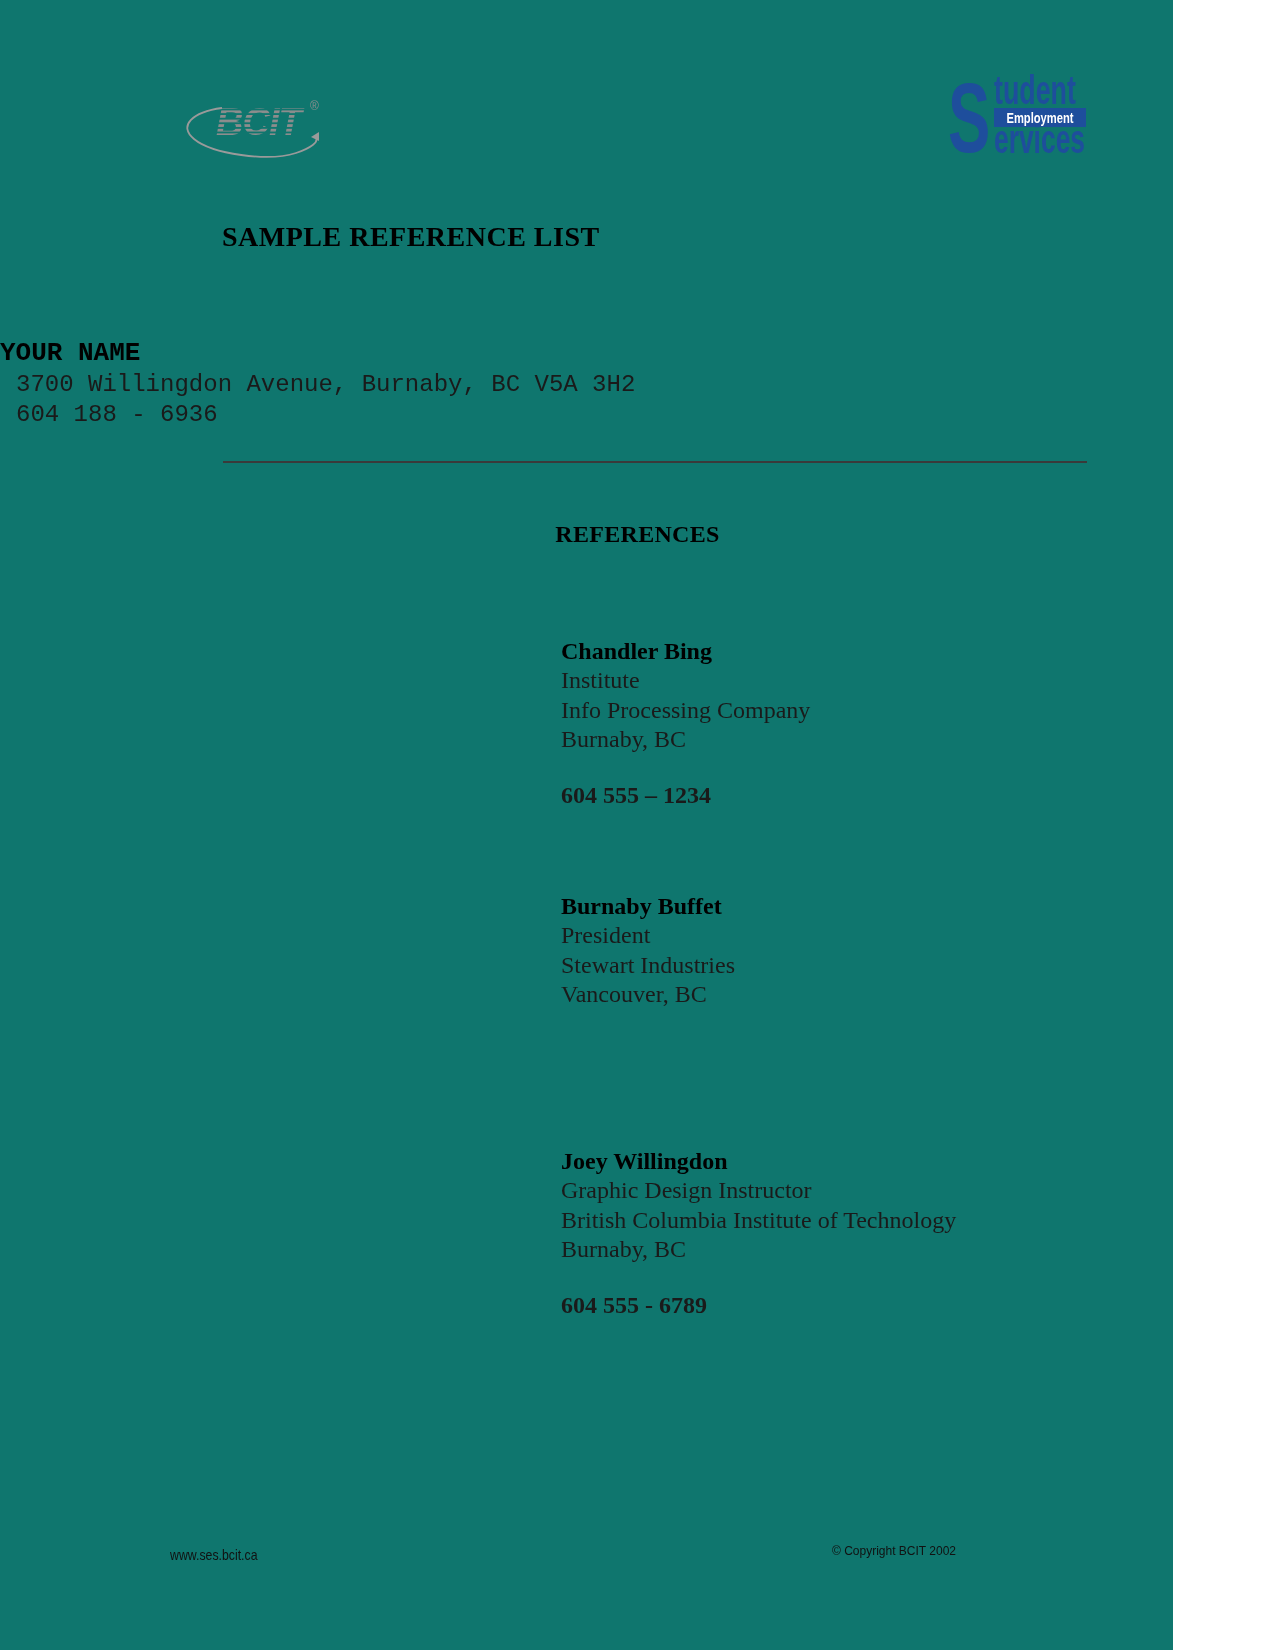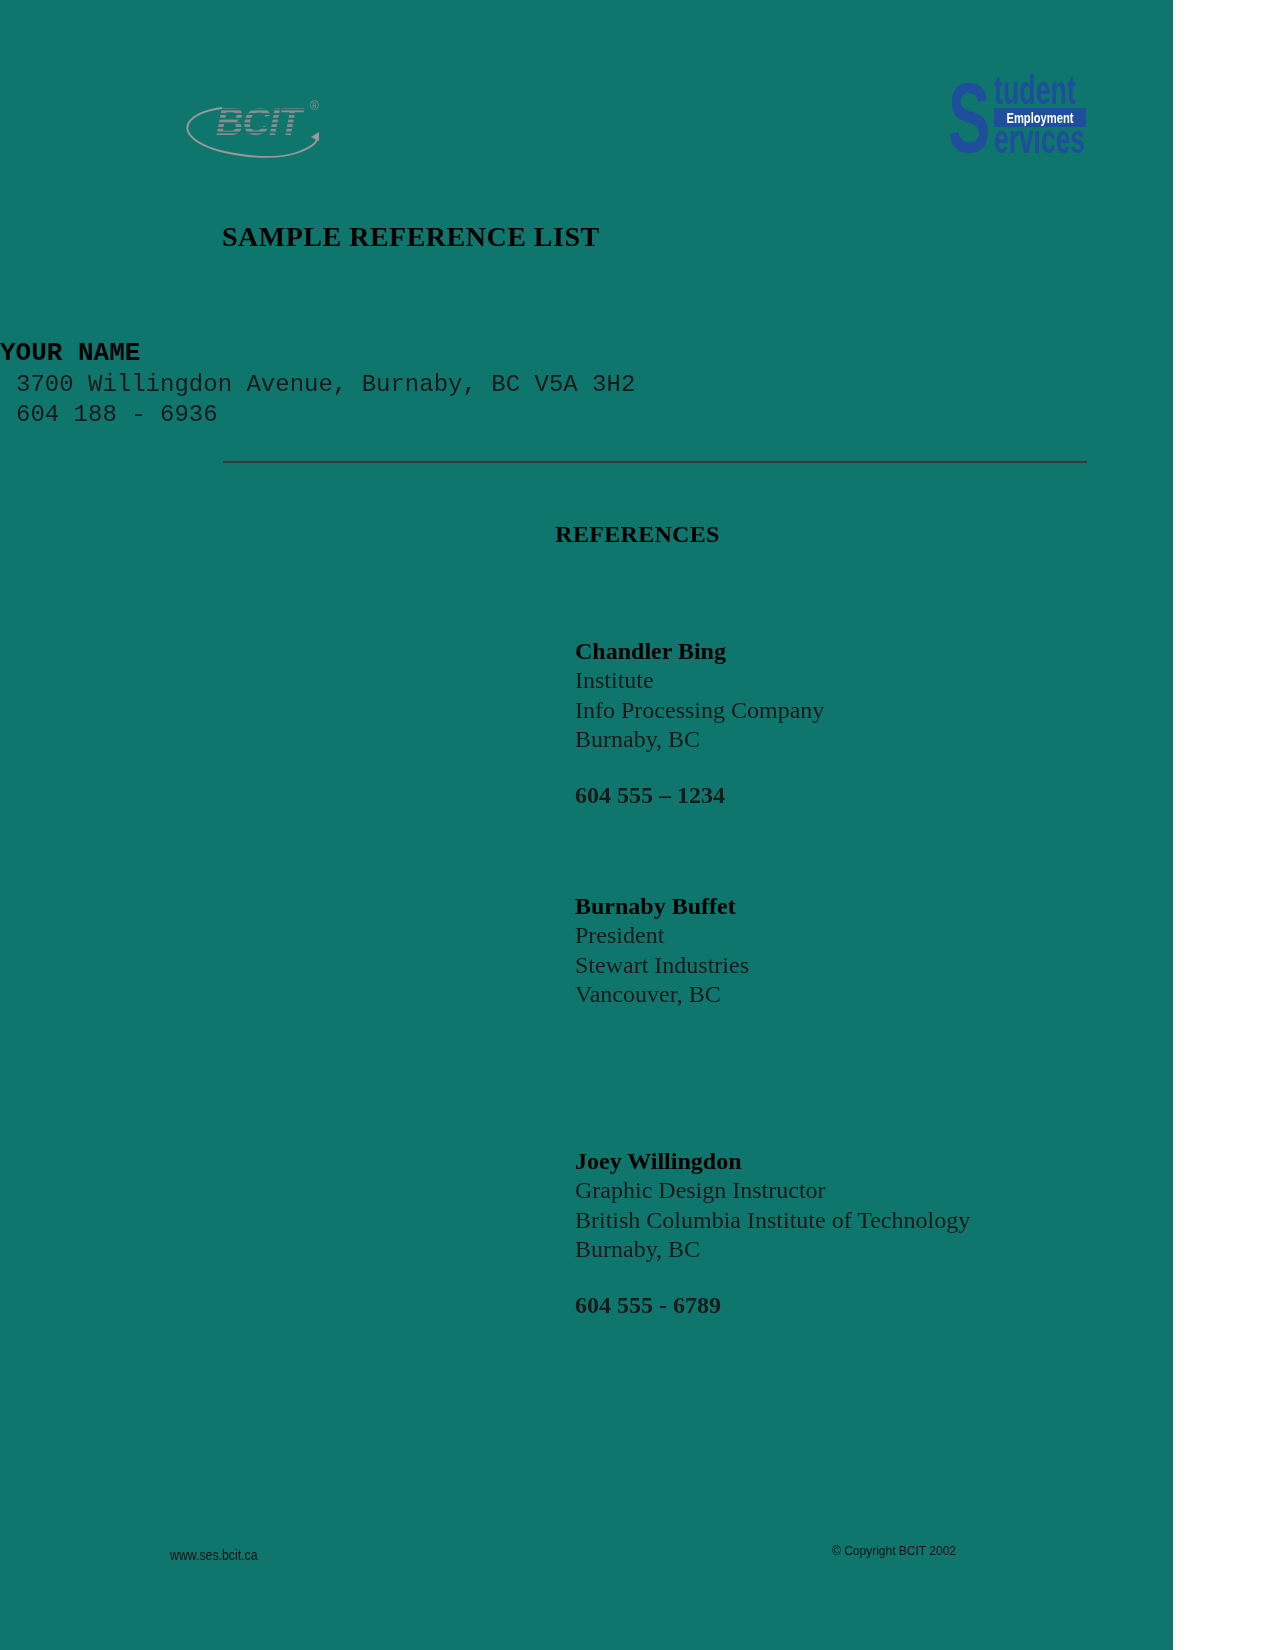--- a/index.html
+++ b/index.html
@@ -31,21 +31,21 @@
     position:absolute;left:223px;top:461px;width:864px;height:0;
     border-bottom:2px solid #3a3a3a;
   }
   .section-heading{
     position:absolute;left:0;top:519px;width:1275px;text-align:center;
     font-size:24px;font-weight:bold;line-height:30px;color:#000;
     letter-spacing:0.3px;
   }
   .ref-block{
     position:absolute;left:561px;width:620px;
-    font-size:24px;line-height:29.3px;margin-left:14px;
+    font-size:24px;line-height:29.3px;
   }
   .ref-block .ref-name{font-weight:bold;color:#000;}
   .ref-block .ref-phone{margin-top:27px;font-weight:bold;}
   .ref-1{top:637px;}
   .ref-2{top:892px;}
   .ref-3{top:1147px;}
   
   .footer-site{
     position:absolute;left:170px;top:1546px;
     font-family:"Liberation Sans", sans-serif;font-size:15px;color:#111;

